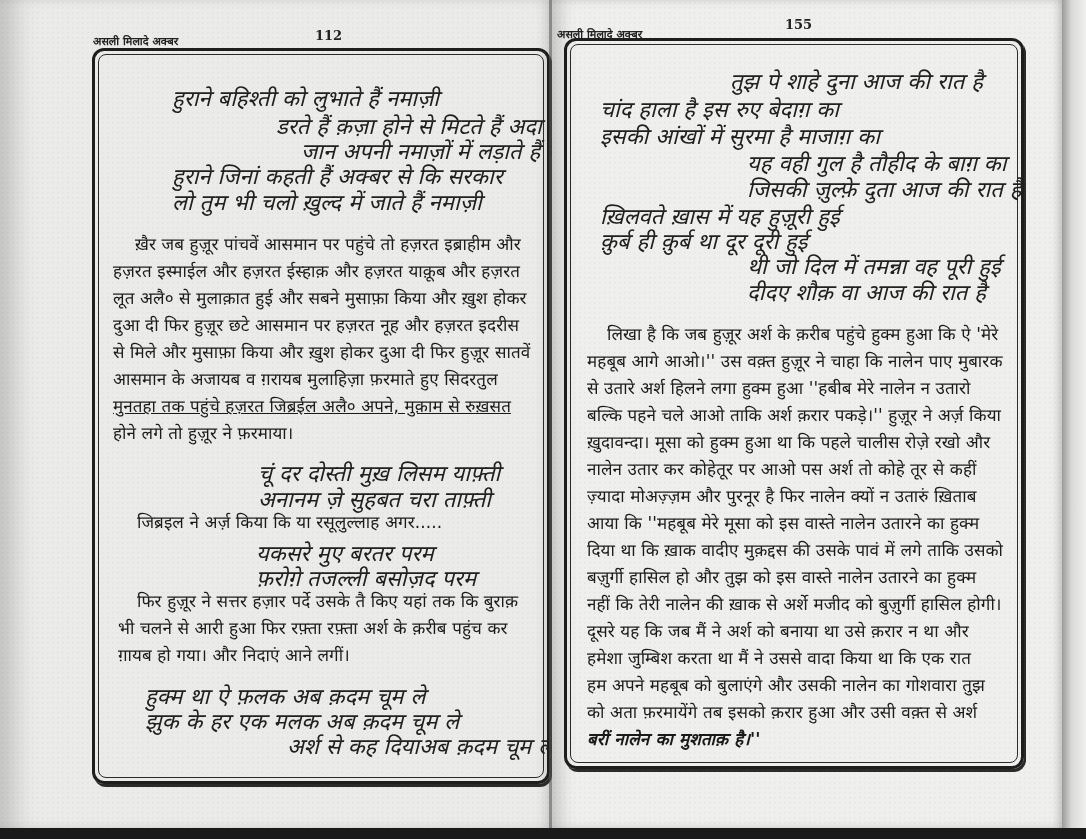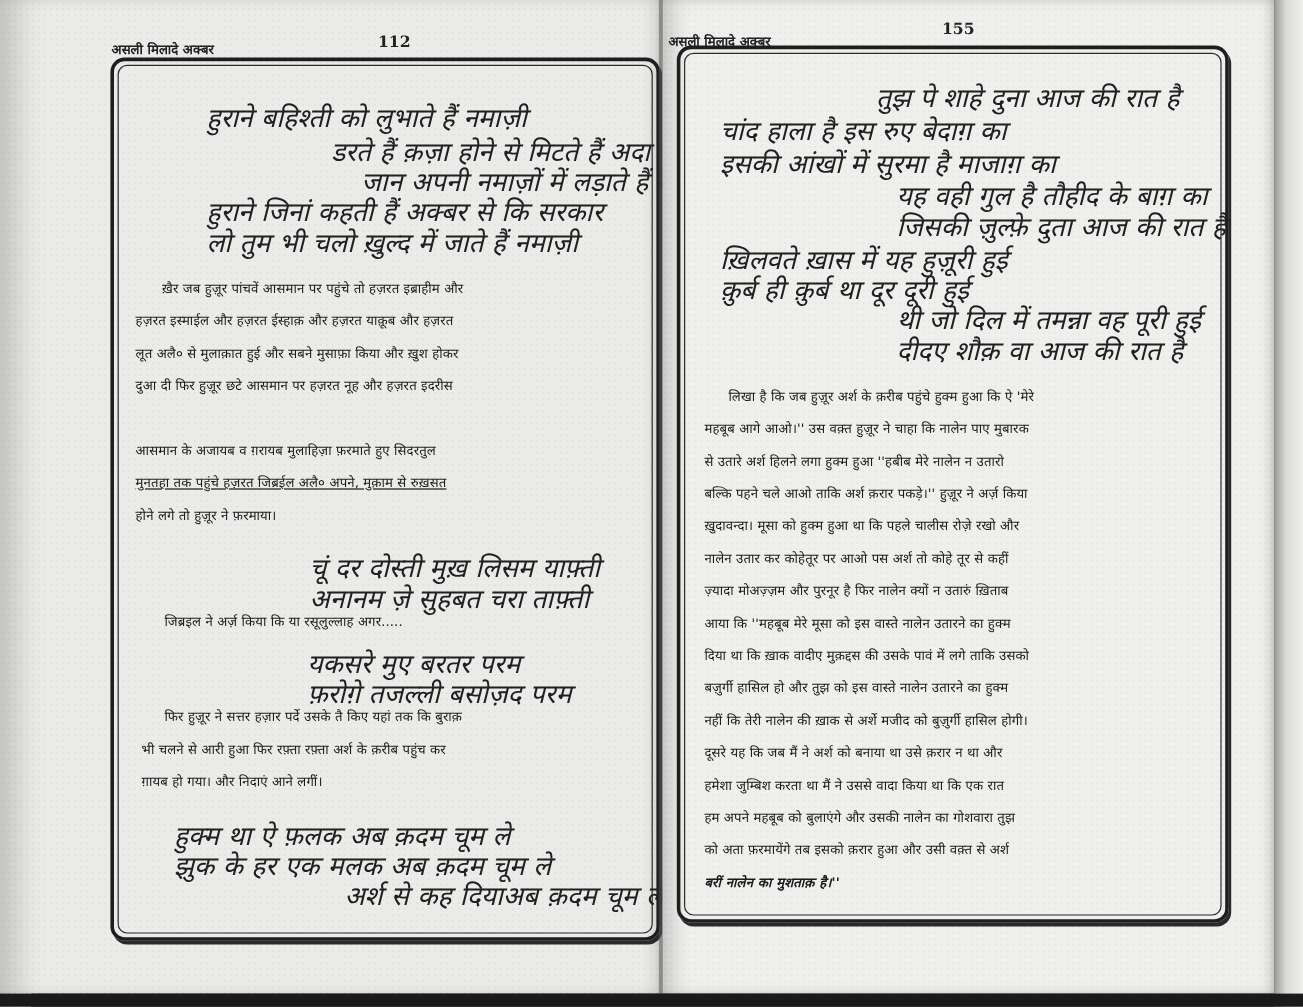--- a/index.html
+++ b/index.html
@@ -42,21 +42,21 @@
     content: ""; position: absolute; inset: 3px;
     border: 1.5px solid #2a2a2a; border-radius: 8px;
   }
 
   .verse {
     position: absolute; white-space: nowrap;
     font-style: italic; font-size: 22px; color: #202020;
   }
   .prose {
     position: absolute; white-space: nowrap;
-    font-size: 11px; color: #1a1a1a;
+    font-size: 17px; color: #1a1a1a;
     letter-spacing: 0.1px;
   }
   .bold { font-weight: bold; }
 </style>
 </head>
 <body>
 
 <div class="spread">
   <div class="page-edge-left"></div>
 
@@ -69,20 +69,21 @@
     <div class="verse" style="left:172px; top:82px;">हुराने बहिश्ती को लुभाते हैं  नमाज़ी</div>
     <div class="verse" style="left:276px; top:110px;">डरते हैं क़ज़ा होने से मिटते हैं अदा पर</div>
     <div class="verse" style="left:288px; top:135px;margin-left:13px;">जान अपनी नमाज़ों में  लड़ाते हैं नमाज़ी</div>
     <div class="verse" style="left:172px; top:160px;">हुराने जिनां कहती हैं अक्बर से कि सरकार</div>
     <div class="verse" style="left:172px; top:186px;">लो तुम भी चलो ख़ुल्द में  जाते हैं नमाज़ी</div>
 
     <div class="prose" style="left:135px; top:232px;">ख़ैर जब हुज़ूर पांचवें आसमान पर पहुंचे तो हज़रत इब्राहीम और</div>
     <div class="prose" style="left:113px; top:259px;">हज़रत इस्माईल और हज़रत ईस्हाक़ और हज़रत याक़ूब और हज़रत</div>
     <div class="prose" style="left:113px; top:286px;">लूत अलै० से मुलाक़ात हुई और सबने मुसाफ़ा किया और ख़ुश होकर</div>
     <div class="prose" style="left:113px; top:313px;">दुआ दी फिर हुज़ूर छटे आसमान पर हज़रत नूह और हज़रत इदरीस</div>
+    <div class="prose" style="left:113px; top:340px;">से मिले और मुसाफ़ा किया और ख़ुश होकर दुआ दी फिर हुज़ूर सातवें</div>
     <div class="prose" style="left:113px; top:367px;">आसमान के अजायब व ग़रायब मुलाहिज़ा फ़रमाते हुए सिदरतुल</div>
     <div class="prose" style="left:113px; top:394px;text-decoration:underline;">मुनतहा तक पहुंचे हज़रत जिब्रईल अलै० अपने, मुक़ाम से रुख़सत</div>
     <div class="prose" style="left:113px; top:421px;">होने लगे तो हुज़ूर ने फ़रमाया।</div>
 
     <div class="verse" style="left:258px; top:457px;">चूं दर दोस्ती मुख़ लिसम याफ़्ती</div>
     <div class="verse" style="left:258px; top:483px;">अनानम ज़े  सुहबत चरा ताफ़्ती</div>
 
     <div class="prose" style="left:137px; top:510px;">जिब्रइल ने अर्ज़ किया कि या रसूलुल्लाह अगर.....</div>
 
     <div class="verse" style="left:256px; top:537px;font-style:italic;">यकसरे मुए  बरतर  परम</div>

